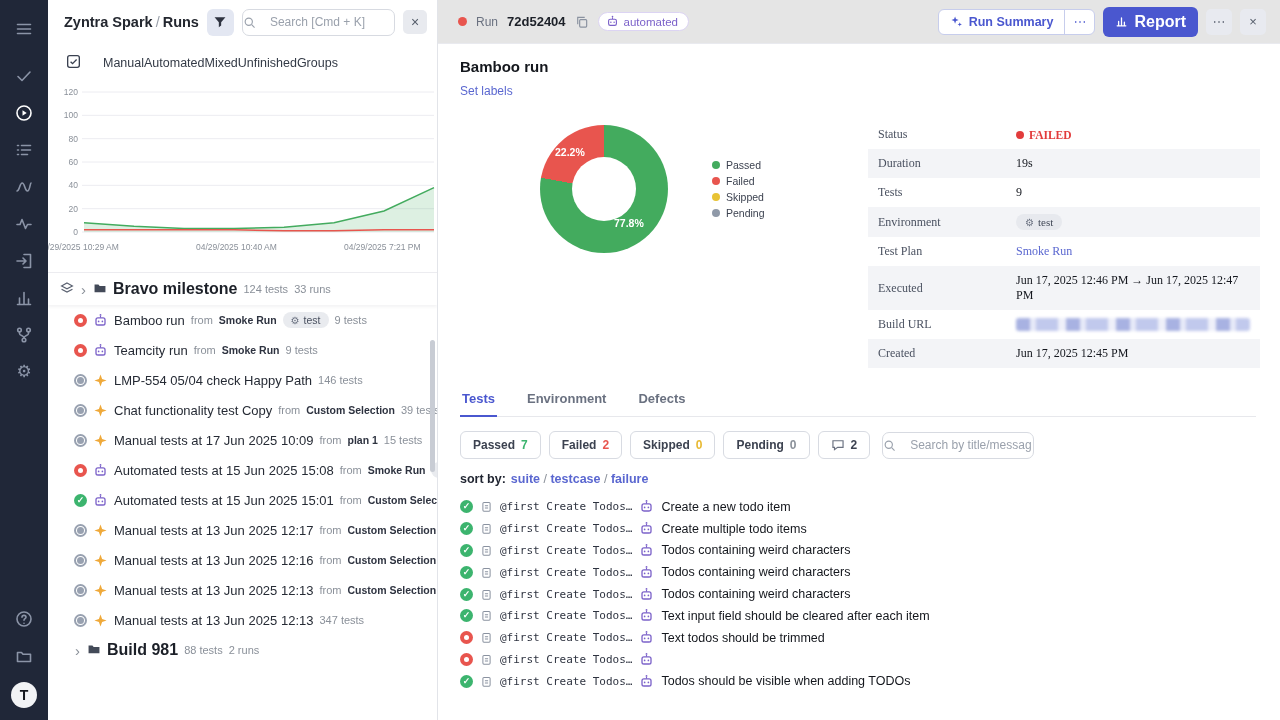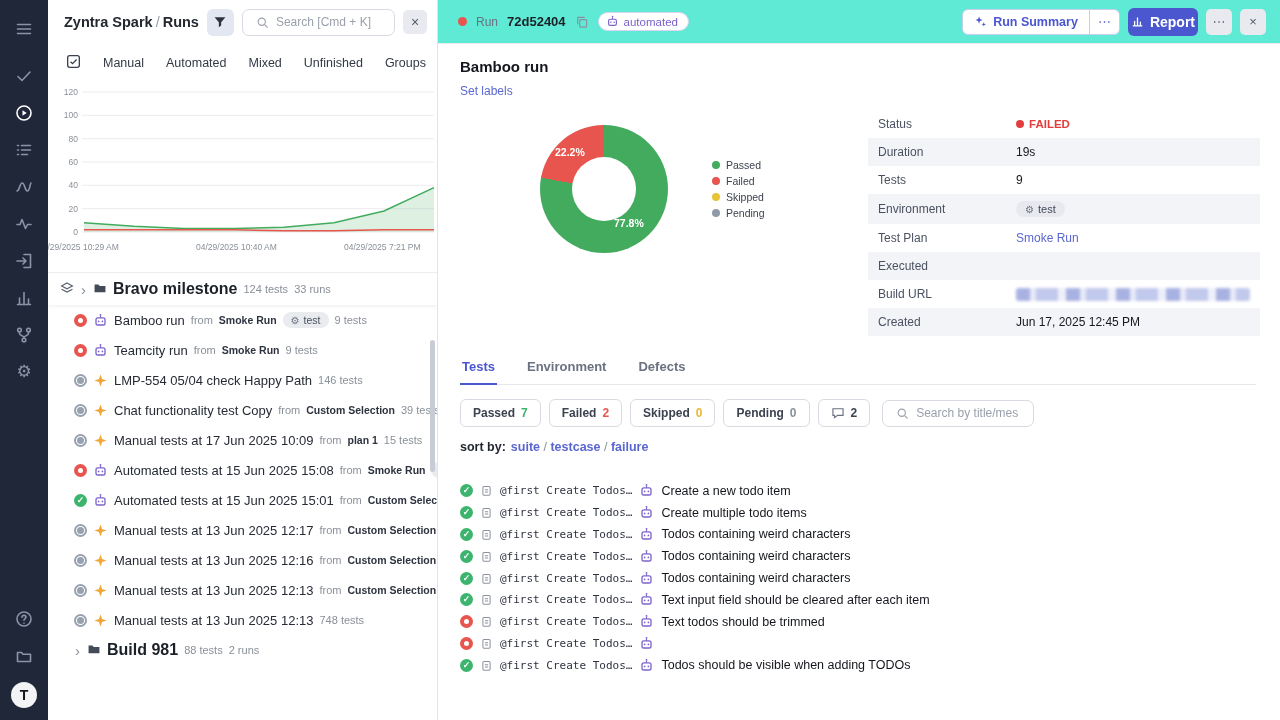--- a/index.html
+++ b/index.html
@@ -19,21 +19,21 @@
   .sb-spacer { flex:1; }
   .sb-logo { width:26px; height:26px; border-radius:50%; background:#f2f3f5; color:#14171d; font-weight:700; font-size:14px; display:flex; align-items:center; justify-content:center; margin-top:8px; }
   
   .left-panel { width:390px; flex:none; border-right:1px solid #e2e4e9; display:flex; flex-direction:column; position:relative; background:#fff; overflow:hidden; }
   .lp-header { height:44px; flex:none; display:flex; align-items:center; gap:8px; padding:0 10px 0 16px; }
   .brand { font-size:14.5px; font-weight:700; white-space:nowrap; }
   .brand .sep { color:#9aa0aa; font-weight:400; padding:0 3px; }
   .icon-btn { border:none; cursor:pointer; display:flex; align-items:center; justify-content:center; }
   .filter-btn { width:27px; height:27px; border-radius:6px; background:#e3e7f2; color:#2e3340; flex:none; }
   .filter-btn svg { width:14px; height:14px; fill:currentColor; }
-  .search-box { flex:1; height:27px; border:1px solid #d7dae1; border-radius:7px; display:flex; align-items:center; gap:5px; padding:0 13px; background:#fff; color:#9aa1ac; }
+  .search-box { flex:1; height:27px; border:1px solid #d7dae1; border-radius:7px; display:flex; align-items:center; gap:12px; padding:0 0; background:#fff; color:#9aa1ac; }
   .search-box svg { width:13px; height:13px; stroke:#9aa1ac; fill:none; stroke-width:1.6; flex:none; }
   .search-box input { border:none; outline:none; width:100%; font-size:12px; font-family:"Liberation Sans",sans-serif; color:#3a3f4a; background:transparent; }
   .search-box input::placeholder { color:#9aa1ac; }
   .close-btn { width:24px; height:24px; border-radius:5px; background:#e8eaef; color:#555d6b; font-size:14px; flex:none; }
   .lp-tabs { display:flex; align-items:center; gap:22px; padding:10px 16px 4px 18px; font-size:12.5px; font-weight:500; color:#333a46; flex:none; }
   .lp-tabs .check-icon svg { width:15px; height:15px; stroke:#3a4150; fill:none; stroke-width:1.6; }
   .lp-tab { cursor:pointer; }
   .lp-chart { flex:none; height:196px; padding-top:6px; }
   #runs-chart { display:block; }
   #runs-chart .grid { stroke:#ececf1; stroke-width:1; }
@@ -63,51 +63,51 @@
   .ty.k-manual .star { display:block; color:#efa93a; }
   .run-name { font-size:13px; color:#262b35; }
   .fw { color:#8a9099; font-size:11px; }
   .fb { color:#2e3340; font-size:10.5px; font-weight:700; }
   .badge-chip { background:#e9ebef; border-radius:9px; font-size:10.5px; color:#4a5160; padding:2px 8px; display:inline-flex; align-items:center; gap:4px; }
   .badge-chip::before { content:"⚙"; font-size:10px; color:#6a7180; }
   .fw:empty, .fb:empty, .badge-chip:empty, .meta:empty { display:none; }
   .lp-scroll-thumb { position:absolute; right:2px; top:340px; width:5px; height:132px; border-radius:3px; background:#c8ccd4; }
   
   .main { flex:1; display:flex; flex-direction:column; overflow:hidden; background:#fff; }
-  .main-header { height:44px; flex:none; background:#5eead4; border-bottom:1px solid #e9eaef; display:flex; align-items:center; gap:9px; padding:0 14px 0 20px; }
+  .main-header { height:44px; flex:none; background:#e5e5e5; border-bottom:1px solid #e9eaef; display:flex; align-items:center; gap:9px; padding:0 14px 0 20px; }
   .run-dot { width:9px; height:9px; border-radius:50%; background:#e8554e; flex:none; }
   .run-label { color:#6a7180; font-size:12px; }
   .run-id { font-weight:700; font-size:13px; color:#1c2028; }
   .copy-btn { background:none; color:#8a92a0; padding:0; }
   .copy-btn svg { width:14px; height:14px; stroke:currentColor; fill:none; stroke-width:1.5; }
   .auto-chip { border:1px solid #dcd4f3; color:#7b61c9; border-radius:12px; padding:2px 10px 2px 7px; font-size:11.5px; display:inline-flex; align-items:center; gap:5px; background:#fff; cursor:pointer; }
   .auto-chip .ty { width:13px; height:13px; } .auto-chip .ty svg { width:13px; height:13px; }
   .mh-right { margin-left:auto; display:flex; align-items:center; gap:8px; }
   .btn-group { display:flex; border:1px solid #c7cdec; border-radius:6px; background:#fff; overflow:hidden; }
   .btn-summary { color:#4a57cf; font-size:12.5px; font-weight:600; padding:5px 11px; display:flex; align-items:center; gap:6px; background:none; border:none; cursor:pointer; }
   .btn-summary svg { width:13px; height:13px; fill:#4a57cf; }
   .btn-group-dots { border:none; border-left:1px solid #c7cdec; background:none; color:#4a57cf; font-size:13px; padding:0 8px; cursor:pointer; }
-  .btn-report { background:#4a57cf; color:#fff; border:none; border-radius:6px; font-size:14px; font-weight:600; padding:6px 3px; display:flex; align-items:center; gap:6px; cursor:pointer; }
+  .btn-report { background:#4a57cf; color:#fff; border:none; border-radius:6px; font-size:16px; font-weight:600; padding:6px 12px; display:flex; align-items:center; gap:6px; cursor:pointer; }
   .btn-report svg { width:13px; height:13px; stroke:#fff; fill:none; stroke-width:1.8; stroke-linecap:round; }
   .btn-grey { width:26px; height:26px; border-radius:5px; background:#e8eaf0; color:#555d6b; font-size:13px; }
   .main-body { flex:1; overflow:hidden; padding:14px 24px 0 22px; }
   .run-title { font-size:15px; font-weight:700; color:#14171d; }
   .set-labels { display:inline-block; margin-top:9px; color:#5a67d0; font-size:12px; cursor:pointer; }
   .overview { display:flex; align-items:flex-start; margin-top:2px; }
   .donut-area { width:408px; flex:none; display:flex; align-items:center; gap:44px; padding-left:80px; height:178px; }
   .donut-wrap { position:relative; width:128px; height:128px; flex:none; }
   .donut { width:128px; height:128px; border-radius:50%; }
   .donut::after { content:""; position:absolute; inset:32px; background:#fff; border-radius:50%; }
   .donut-label { position:absolute; color:#fff; font-size:10.5px; font-weight:700; z-index:2; }
   .dl-failed { left:15px; top:21px; }
   .dl-passed { left:74px; top:92px; }
   .legend { display:flex; flex-direction:column; gap:4px; }
   .legend-item { display:flex; align-items:center; gap:6px; font-size:10.5px; color:#3c4250; }
   .legend-dot { width:8px; height:8px; border-radius:50%; flex:none; }
-  .details { width:392px; margin-left:auto; font-size:12.5px; margin-top:10px; }
+  .details { width:392px; margin-left:auto; font-size:12.5px; margin-top:20px;font-family:Liberation Serif, serif; }
   .detail-row { display:flex; align-items:center; padding:7px 10px; min-height:27px; }
   .detail-row:nth-child(even) { background:#f3f4f7; }
   .detail-label { width:138px; flex:none; color:#4a5160; font-size:12px; }
   .detail-value { color:#15181f; font-weight:500; font-size:12px; }
   .detail-row.k-status .detail-value { color:#e23c3c; font-weight:700; font-size:11.5px; display:flex; align-items:center; gap:5px; }
   .detail-row.k-status .detail-value::before { content:""; width:8px; height:8px; border-radius:50%; background:#e23c3c; }
   .detail-row.k-link .detail-value { color:#5a67d0; font-weight:400; cursor:pointer; }
   .detail-row.k-badge .detail-value { background:#e7e9ee; border-radius:9px; padding:2px 9px; font-size:11px; font-weight:400; color:#444b59; display:inline-flex; align-items:center; gap:4px; }
   .detail-row.k-badge .detail-value::before { content:"⚙"; font-size:10px; color:#6a7180; }
   .redact { display:none; }
@@ -122,21 +122,21 @@
   .chip { border:1px solid #d8dbe2; border-radius:6px; padding:6px 12px; font-size:12px; font-weight:600; color:#3c4250; background:#fff; display:flex; align-items:center; gap:6px; cursor:pointer; }
   .chip .cnt.k-green { color:#3cb46e; } .chip .cnt.k-red { color:#e8554e; }
   .chip .cnt.k-yellow { color:#e8b931; } .chip .cnt.k-grey { color:#8a9099; }
   .comment-chip svg { width:14px; height:14px; stroke:#6a7180; fill:none; stroke-width:1.5; }
   .search2 { width:152px; flex:none; margin-left:4px; }
   .sort-row { margin-top:13px; font-size:12.5px; display:flex; gap:5px; align-items:baseline; }
   .sort-label { font-weight:700; color:#1f2430; }
   .sort-options { display:flex; }
   .sort-link { color:#5a67d0; font-weight:600; cursor:pointer; }
   .sort-link:not(:last-child)::after { content:" / "; color:#8a9099; font-weight:400; white-space:pre; }
-  .test-list { margin-top:26px; }
+  .test-list { margin-top:10px; }
   .test-row { display:flex; align-items:center; gap:7px; height:21.8px; cursor:pointer; }
   .test-row > * { flex:none; }
   .clip-icon { color:#8a92a0; display:flex; }
   .clip-icon svg { width:13px; height:13px; stroke:currentColor; fill:none; stroke-width:1.4; }
   .suite-name { font-family:"DejaVu Sans Mono", monospace; font-size:11px; color:#2e3340; }
   .test-title { font-size:12.5px; color:#14171d; }
 </style>
 </head>
 <body>
 
@@ -225,21 +225,21 @@
       <input type="text" placeholder="Search [Cmd + K]" style="">
     </div>
     <button class="icon-btn close-btn">×</button>
   </header>
 
   <div class="lp-tabs">
     <span class="check-icon"><svg viewBox="0 0 18 18">
           <rect x="2" y="2" width="14" height="14" rx="2.5"></rect>
           <path d="M5.5 9.2l2.4 2.4 4.8-5"></path>
         </svg></span>
-    <div style="display:flex;gap:22px">
+    <div style="display:flex;">
         <span class="lp-tab">Manual</span>
         <span class="lp-tab">Automated</span>
         <span class="lp-tab">Mixed</span>
         <span class="lp-tab">Unfinished</span>
         <span class="lp-tab">Groups</span>
       </div>
   </div>
 
   <div class="lp-chart">
     <svg id="runs-chart" width="390" height="182" viewBox="0 0 390 182">
@@ -435,21 +435,21 @@
 
         <div class="tree-row run-row">
           <span class="st k-pending"></span>
           <span class="ty k-manual">
             <svg class="star" viewBox="0 0 16 16">
               <path d="M8 1.5l1.7 4.8L14.5 8l-4.8 1.7L8 14.5 6.3 9.7 1.5 8l4.8-1.7z" fill="currentColor"></path>
             </svg>
           </span>
           <span class="run-name">Manual tests at 13 Jun 2025 12:13</span>
 
-          <span class="meta">748 tests</span>
+          <span class="meta">347 tests</span>
         </div>
       </div>
 
     <div class="tree-row">
       <span class="chev" style="margin-left:14px">›</span>
       <span class="folder-icon"><svg viewBox="0 0 18 18">
             <path d="M2 4.5h5l1.6 1.8H16v8.2H2z"></path>
           </svg></span>
       <span class="bold-name">Build 981</span>
       <span class="meta">88 tests</span>
@@ -562,20 +562,21 @@
           </div>
 
           <div class="detail-row k-link">
             <span class="detail-label">Test Plan</span>
             <span class="detail-value">Smoke Run</span>
 
           </div>
 
           <div class="detail-row">
             <span class="detail-label">Executed</span>
+            <span class="detail-value">Jun 17, 2025 12:46 PM → Jun 17, 2025 12:47 PM</span>
 
           </div>
 
           <div class="detail-row k-redacted">
             <span class="detail-label">Build URL</span>
 
             <span class="redact"></span>
           </div>
 
           <div class="detail-row">

